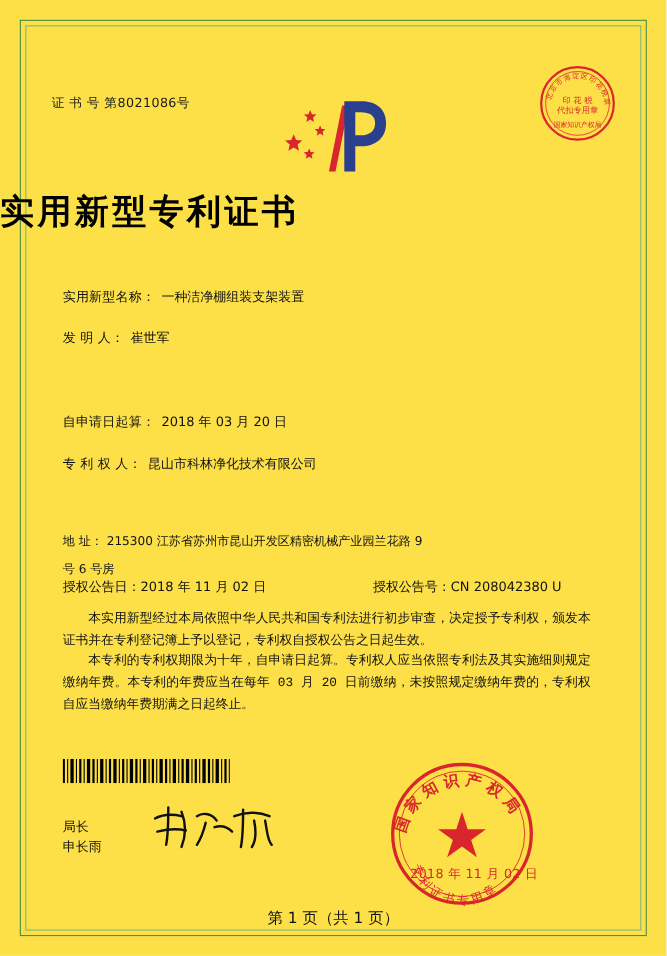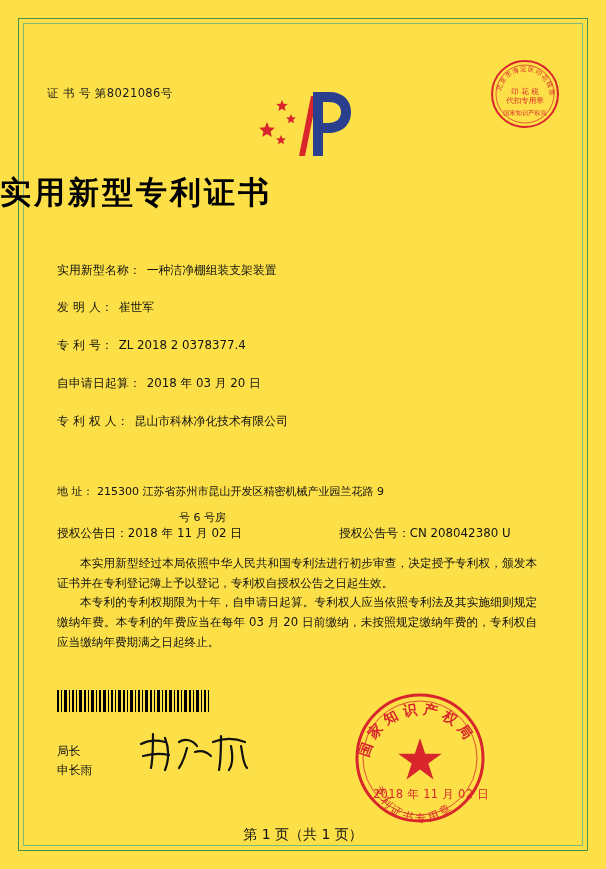--- a/index.html
+++ b/index.html
@@ -99,21 +99,20 @@
     position: absolute;
     left: 57px;
     top: 484px;
     width: 480px;
     font-size: 11px;
     color: #111;
   }
   .addr-row1 { white-space: nowrap; }
   .addr-row2 {
     margin-top: 11px;
-    margin-left: 122px;
     white-space: nowrap;
   }
 
   .grant-row {
     position: absolute;
     left: 57px;
     top: 526px;
     width: 490px;
     font-size: 11.8px;
     color: #111;
@@ -127,20 +126,21 @@
 
   .para {
     position: absolute;
     left: 57px;
     width: 480px;
     font-size: 11.6px;
     line-height: 20px;
     color: #111;
     text-align: justify;
     text-justify: inter-ideograph;
+    font-family: Liberation Mono, monospace;
   }
   .para .indent { display: inline-block; width: 23px; }
 
   .barcode {
     position: absolute;
     left: 57px;
     top: 690px;
     width: 152px;
     height: 22px;
   }
@@ -232,24 +232,20 @@
 
   <div class="title">实用新型专利证书</div>
 
   <div class="field" style="top:263px">
     <span class="lbl">实用新型名称：</span>
     <span class="val">一种洁净棚组装支架装置</span>
   </div>
   <div class="field" style="top:300px">
     <span class="lbl">发  明  人：</span>
     <span class="val">崔世军</span>
-  </div>
-  <div class="field" style="top:338px">
-    <span class="lbl">专  利  号：</span>
-    <span class="val">ZL 2018 2 0378377.4</span>
   </div>
   <div class="field" style="top:376px">
     <span class="lbl">自申请日起算：</span>
     <span class="val">2018 年 03 月 20 日</span>
   </div>
   <div class="field" style="top:414px">
     <span class="lbl">专 利 权 人：</span>
     <span class="val">昆山市科林净化技术有限公司</span>
   </div>
 

